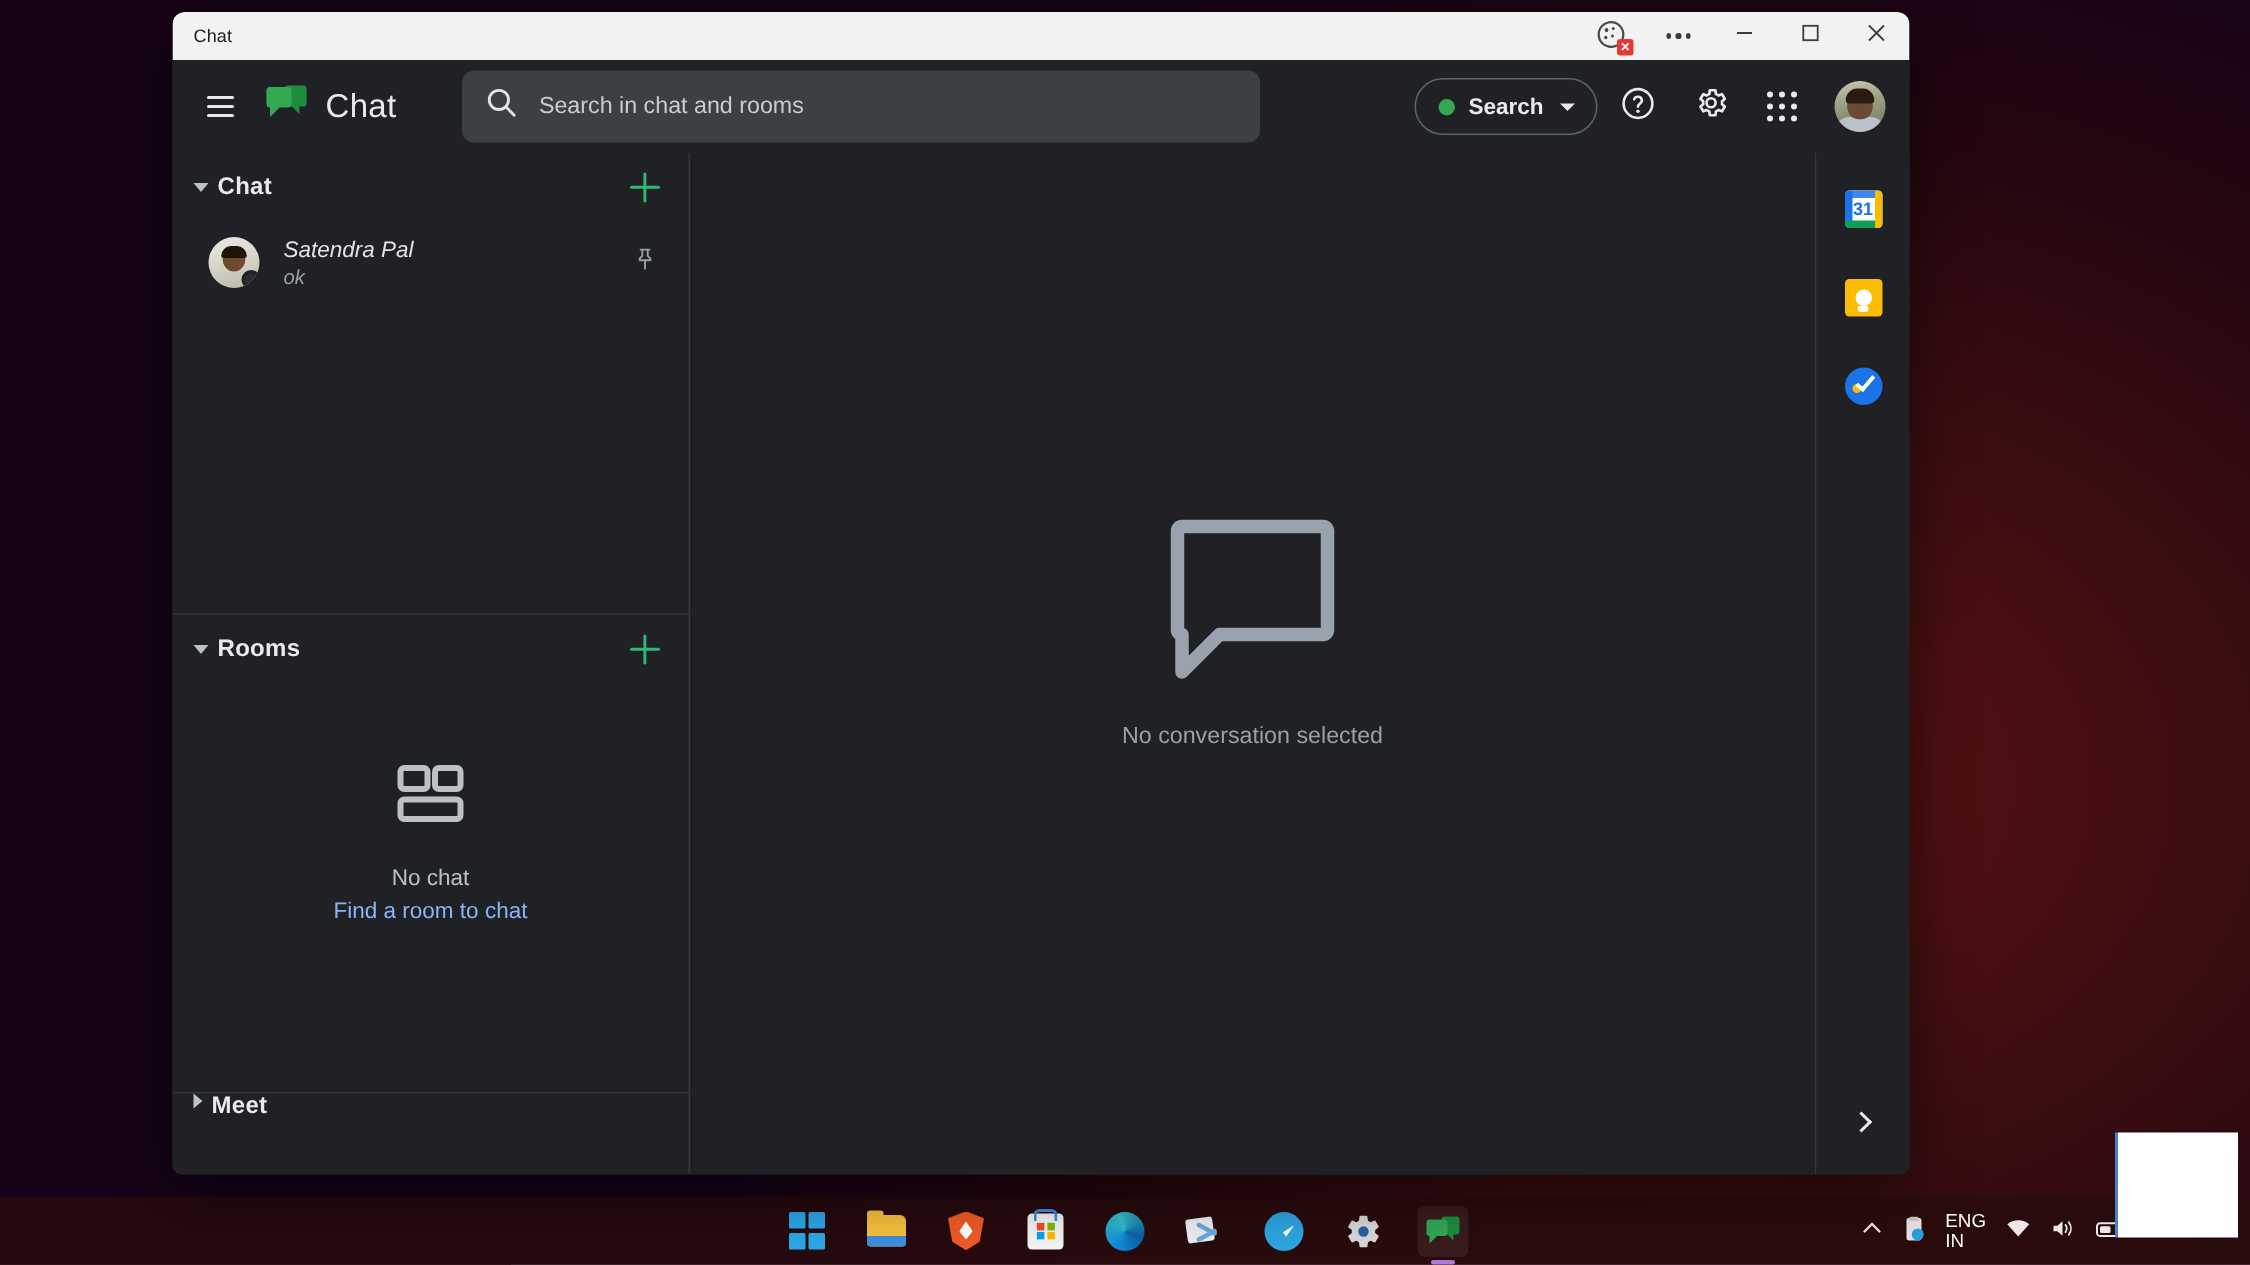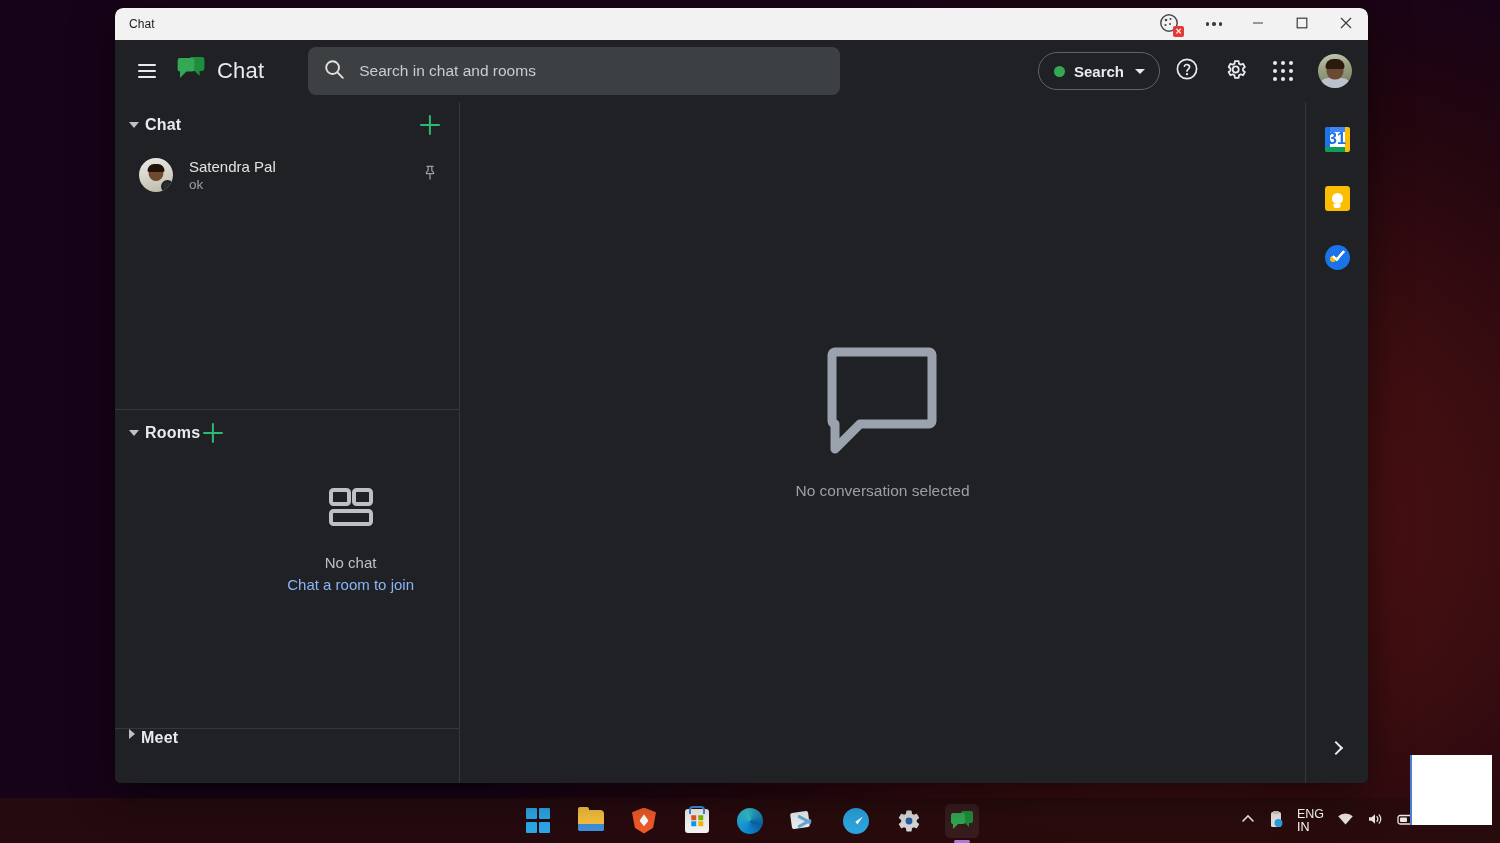--- a/index.html
+++ b/index.html
@@ -45,21 +45,21 @@
   }
   .tray-popup {
     position: absolute; right: 0; bottom: 18px;
     width: 82px; height: 70px; background: #fff;
     border-left: 2px solid #4b7fd1;
   }
 
   
   .window {
     position: absolute; left: 115px; top: 8px;
-    width: 1253px; height: 775px;
+    width: 1158px; height: 775px;
     border-radius: 8px 8px 6px 6px;
     overflow: hidden;
     box-shadow: 0 10px 40px rgba(0,0,0,0.55);
     background: #202124;
     display: flex; flex-direction: column;
   }
   .titlebar {
     height: 32px; background: #f2f2f2; flex: none;
     display: flex; align-items: center;
     border-radius: 8px 8px 0 0;
@@ -158,21 +158,21 @@
     margin-left: auto; width: 26px; height: 26px; position: relative;
   }
   .add-btn:before, .add-btn:after {
     content: ""; position: absolute; background: #2eb872; border-radius: 1px;
   }
   .add-btn:before { left: 50%; top: 3px; transform: translateX(-50%); width: 2.2px; height: 20px; }
   .add-btn:after { top: 50%; left: 3px; transform: translateY(-50%); height: 2.2px; width: 20px; }
 
   .chat-section { flex: none; border-bottom: 1px solid #35373a; padding-bottom: 10px; height: 308px; }
   .convo-row {
-    height: 54px; display: flex; align-items: center; padding: 0 16px 0 24px; gap: 16px;
+    height: 54px; display: flex; align-items: center; padding: 0 16px 0 24px; gap: 16px; font-style: italic;
   }
   .convo-avatar {
     width: 34px; height: 34px; border-radius: 50%; position: relative; flex: none;
     overflow: hidden;
     background: linear-gradient(165deg, #e9e9e4 0%, #d9d7cc 45%, #b9b6a6 100%);
   }
   .convo-avatar .c-face {
     position: absolute; left: 50%; top: 44%; transform: translate(-50%,-50%);
     width: 15px; height: 16px; border-radius: 50%; background: #6f4a31;
   }
@@ -182,21 +182,21 @@
   }
   .convo-status {
     position: absolute; right: -1px; bottom: -1px; width: 13px; height: 13px;
     border-radius: 50%; background: #2b2c2f; border: 2px solid #202124;
   }
   .convo-meta { display: flex; flex-direction: column; gap: 2px; min-width: 0; }
   .convo-name { color: #e3e3e3; font-size: 15px; }
   .convo-snippet { color: #9aa0a6; font-size: 13.5px; }
   .pin-btn { margin-left: auto; width: 22px; height: 22px; }
 
-  .rooms-section { flex: 1; display: flex; flex-direction: row; min-height: 0; border-bottom: 1px solid #35373a; }
+  .rooms-section { flex: 1; display: flex; flex-direction: column; min-height: 0; border-bottom: 1px solid #35373a; }
   .rooms-empty {
     flex: 1; display: flex; flex-direction: column;
     align-items: center; justify-content: center; gap: 0; padding-bottom: 58px;
   }
   .rooms-icon { margin-bottom: 22px; }
   .rooms-empty-title { color: #bdc1c6; font-size: 15px; margin-bottom: 5px; }
   .rooms-empty-link { color: #8ab4f8; font-size: 15px; }
 
   .meet-section { height: 54px; flex: none; display: flex; align-items: flex-start; padding: 0 16px 0 10px; }
 
@@ -226,21 +226,21 @@
   .ic-cal {
     width: 25px; height: 25px; border-radius: 3px; overflow: hidden; position: relative;
     background: #fff;
   }
   .ic-cal .c-top { position: absolute; left: 0; top: 0; width: 100%; height: 5px; background: #4285f4; }
   .ic-cal .c-l { position: absolute; left: 0; top: 0; width: 5px; height: 100%; background: #1a73e8; }
   .ic-cal .c-b { position: absolute; left: 0; bottom: 0; width: 100%; height: 5px; background: #0f9d58; }
   .ic-cal .c-r { position: absolute; right: 0; top: 0; width: 5px; height: 100%; background: #fbbc04; }
   .ic-cal .c-num {
     position: absolute; inset: 0; display: flex; align-items: center; justify-content: center;
-    color: #1a73e8; font-size: 16px; font-weight: bold; font-family: "Liberation Sans", sans-serif;
+    color: #1a73e8; font-size: 12px; font-weight: bold; font-family: "Liberation Sans", sans-serif;
   }
   
   .ic-keep {
     width: 25px; height: 25px; border-radius: 3px; background: #fbbc04;
     display: flex; align-items: center; justify-content: center;
   }
   .ic-keep .bulb {
     width: 11px; height: 11px; border-radius: 50%; background: #fff; position: relative;
   }
   .ic-keep .bulb:after {
@@ -562,21 +562,21 @@
 
         <div class="rooms-empty">
           <span class="rooms-icon">
             <svg width="46" height="40" viewBox="0 0 46 40">
               <rect x="3" y="2" width="18" height="14" rx="2.5" fill="none" stroke="#bdc1c6" stroke-width="4"></rect>
               <rect x="26" y="2" width="17" height="14" rx="2.5" fill="none" stroke="#bdc1c6" stroke-width="4"></rect>
               <rect x="3" y="23" width="40" height="13" rx="2.5" fill="none" stroke="#bdc1c6" stroke-width="4"></rect>
             </svg>
           </span>
           <span class="rooms-empty-title">No chat</span>
-          <span class="rooms-empty-link">Chat a room to join</span>
+          <span class="rooms-empty-link">Find a room to chat</span>
         </div>
       </div>
 
       <div class="meet-section">
         <span class="tri right"></span>
         <span class="section-title">Meet</span>
       </div>
     </div>
 
     <div class="main">

